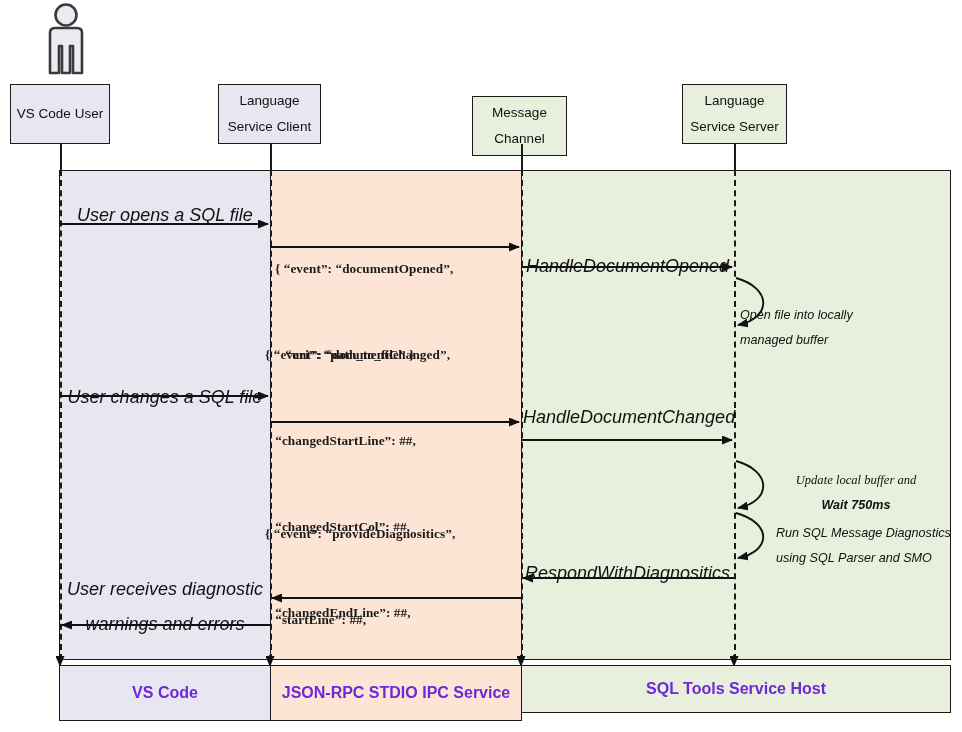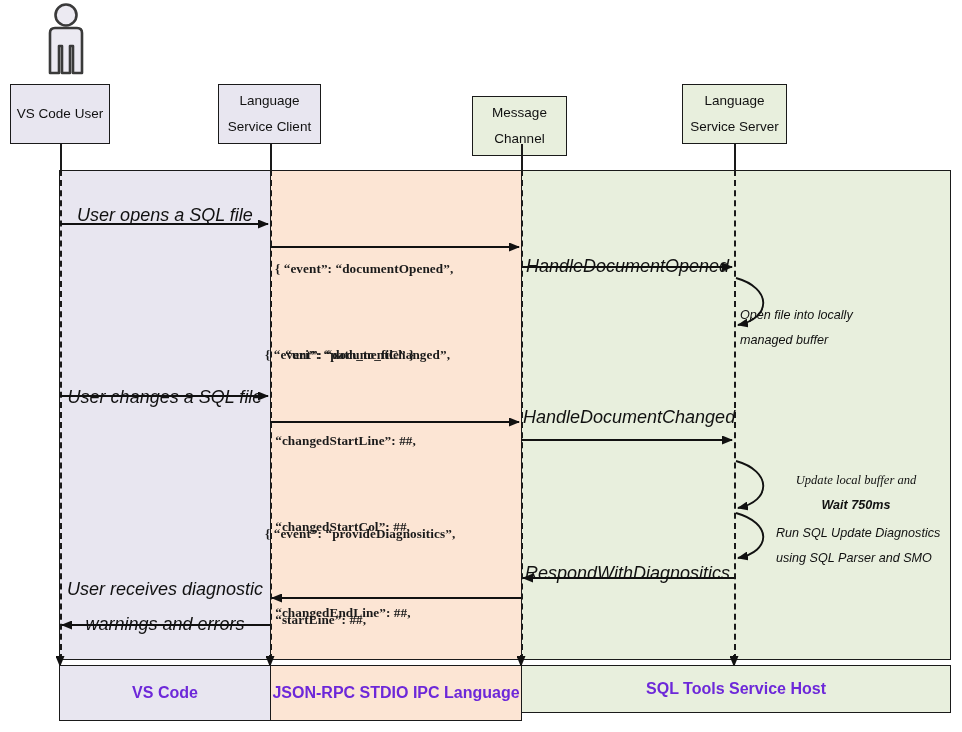--- a/index.html
+++ b/index.html
@@ -149,21 +149,21 @@
     <span style="display:block;">Open file into locally</span>
     <span style="display:block;">managed buffer</span>
   </div>
 
   <div class="note" style="left:776px;top:468px;text-align:center;width:160px;">
     <span style="display:block;font-family:Liberation Serif, serif;">Update local buffer and</span>
     <span style="display:block;font-weight:bold;">Wait 750ms</span>
   </div>
 
   <div class="note" style="left:776px;top:521px;">
-    <span style="display:block;">Run SQL Update Diagnostics</span>
+    <span style="display:block;">Run SQL Message Diagnostics</span>
     <span style="display:block;">using SQL Parser and SMO</span>
   </div>
 
   <div class="json" style="left:275px;top:198px;">
     <span style="display:block;">{ “event”: “documentOpened”,</span>
     <span style="display:block;">   “uri”: “path_to_file” }</span>
   </div>
 
   <div class="json" style="left:265px;top:284px;">
     <span style="display:block;">{ “event”: “documentChanged”,</span>
@@ -180,19 +180,19 @@
     <span style="display:block;">   “startCol”: ##,</span>
     
     
     
   </div>
 
   <div class="foot" style="left:59px;top:665px;width:212px;height:56px;background:#e8e6f0;">
     <span>VS Code</span>
   </div>
   <div class="foot" style="left:270px;top:665px;width:252px;height:56px;background:#fce5d4;">
-    <span>JSON-RPC STDIO IPC Language</span>
+    <span>JSON-RPC STDIO IPC Service</span>
   </div>
   <div class="foot" style="left:521px;top:665px;width:430px;height:48px;background:#e8efdd;">
     <span>SQL Tools Service Host</span>
   </div>
 
 </div>
 
 </body></html>

